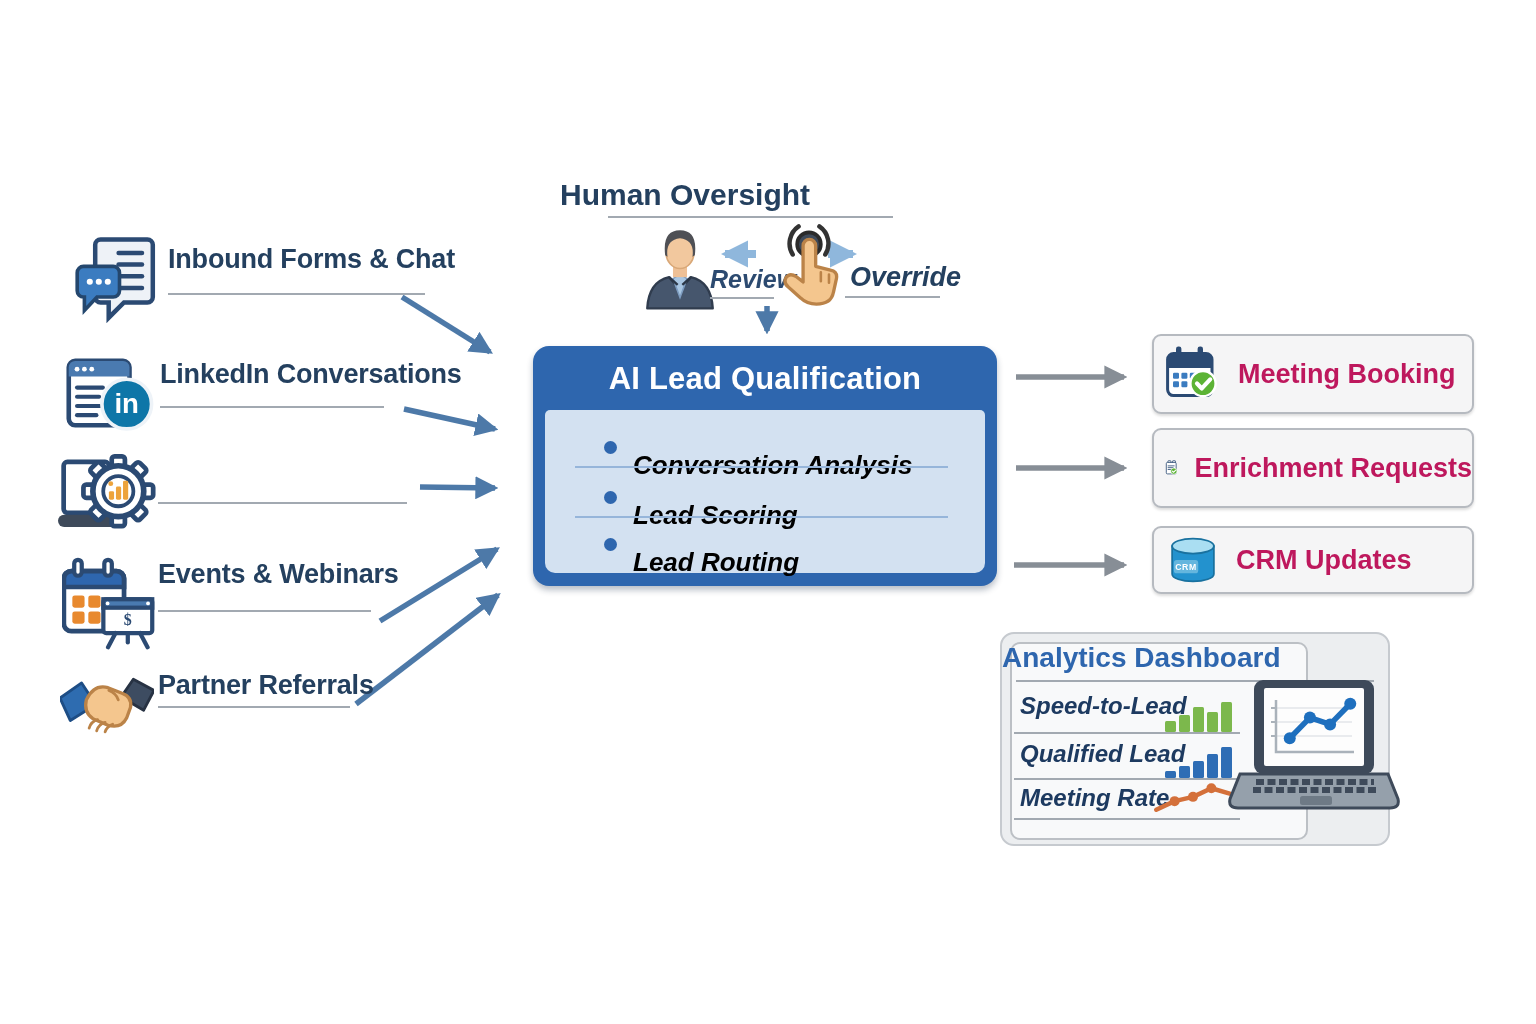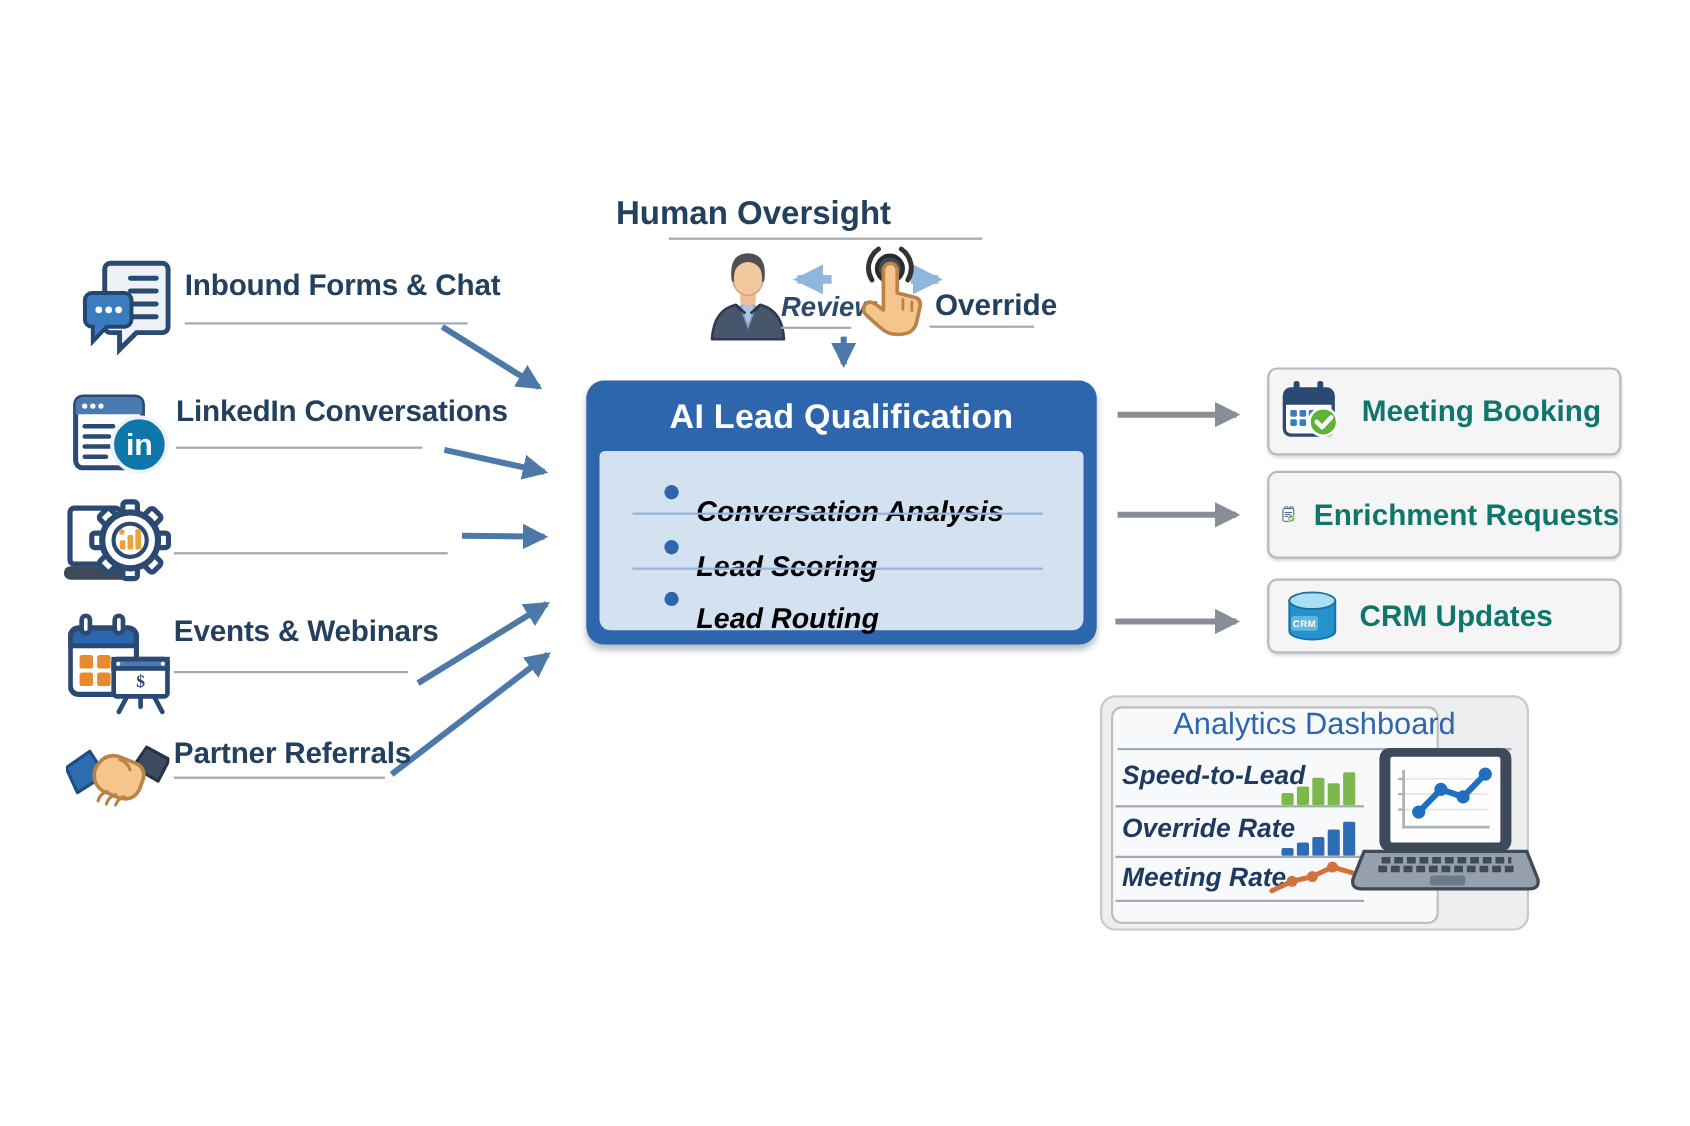--- a/index.html
+++ b/index.html
@@ -4,44 +4,44 @@
 <style>
   html,body{margin:0;padding:0;background:#fff;}
   #stage{position:relative;width:1536px;height:1024px;background:#ffffff;overflow:hidden;
          font-family:"Liberation Sans",sans-serif;}
   .abs{position:absolute;}
   
   .src-label{font-size:27px;font-weight:700;color:#24405f;white-space:nowrap;letter-spacing:-.2px;}
   .rule{position:absolute;height:2px;background:#a2a9b1;}
   .hov-title{font-size:30px;font-weight:700;color:#24405f;text-align:left;}
   .small-ital{font-style:italic;font-weight:600;font-size:25px;color:#2c4a70;white-space:nowrap;}
-  .override{font-weight:800;font-size:27px;color:#24405f;white-space:nowrap;}
+  .override{font-style:italic;font-weight:800;font-size:27px;color:#24405f;white-space:nowrap;}
   
   .ai-box{position:absolute;left:533px;top:346px;width:464px;height:240px;background:#2e66ae;
           border-radius:16px;box-shadow:0 4px 6px rgba(20,40,70,.3);}
   .ai-title{position:absolute;left:0;top:0;width:100%;height:72px;line-height:66px;text-align:center;
             color:#ffffff;font-size:31px;font-weight:700;letter-spacing:.2px;}
   .ai-panel{position:absolute;left:12px;right:12px;top:64px;bottom:13px;background:#d3e1f1;
             border-radius:5px 5px 10px 10px;}
   .ai-item{position:absolute;left:59px;display:flex;align-items:center;gap:16px;height:28px;}
   .ai-dot{width:13px;height:13px;border-radius:50%;background:#2e66ae;flex:0 0 auto;}
   .ai-item-label{font-style:italic;font-weight:700;font-size:26px;color:#000000;white-space:nowrap;margin-top:36px;}
   .ai-div{position:absolute;left:30px;width:373px;height:2px;background:#96b5da;}
   
   .out-box{position:absolute;left:1152px;width:322px;background:#f5f5f6;border:2px solid #b6bac0;
            border-radius:9px;box-shadow:0 2px 3px rgba(0,0,0,.14);display:flex;align-items:center;
            gap:14px;padding-left:10px;box-sizing:border-box;}
-  .out-label{font-size:27px;font-weight:700;color:#0f766e;white-space:nowrap;}
+  .out-label{font-size:27px;font-weight:700;color:#be185d;white-space:nowrap;}
   
   .an-outer{position:absolute;left:1000px;top:632px;width:390px;height:214px;background:#eceef0;
             border:2px solid #c6cacf;border-radius:14px;box-sizing:border-box;}
   .an-inner{position:absolute;left:8px;top:8px;width:298px;height:198px;background:#f8f9fa;
             border:2px solid #bcc0c5;border-radius:10px;box-sizing:border-box;}
-  .an-title{position:absolute;left:0;top:8px;width:100%;text-align:center;font-size:28px;
-            font-weight:400;color:#2e66ae;}
+  .an-title{position:absolute;left:0;top:8px;width:100%;font-size:28px;
+            font-weight:700;color:#2e66ae;}
   .an-label{position:absolute;left:18px;font-style:italic;font-weight:700;font-size:24px;
             color:#1d3a60;white-space:nowrap;}
   .an-sep{position:absolute;height:2px;background:#a2a9b1;}
   .mini-bars{position:absolute;display:flex;align-items:flex-end;gap:3px;}
   .mini-bar{width:11px;border-radius:1.5px;display:inline-block;}
   .mini-line{position:absolute;}
   svg{display:block;}
 </style>
 </head>
 <body>
@@ -289,21 +289,21 @@
     <div class="an-label" style="top:58px">Speed-to-Lead</div>
     <div class="mini-bars" style="left:163px;top:64px;height:34px">
         <span class="mini-bar" style="height: 11px; background: rgb(124, 184, 76);"></span>
         <span class="mini-bar" style="height: 17px; background: rgb(124, 184, 76);"></span>
         <span class="mini-bar" style="height: 25px; background: rgb(124, 184, 76);"></span>
         <span class="mini-bar" style="height: 20px; background: rgb(124, 184, 76);"></span>
         <span class="mini-bar" style="height: 30px; background: rgb(124, 184, 76);"></span>
       </div>
     <div class="an-sep" style="left:12px;top:98px;width:226px"></div>
 
-    <div class="an-label" style="top:106px">Override Rate</div>
+    <div class="an-label" style="top:106px">Qualified Lead</div>
     <div class="mini-bars" style="left:163px;top:110px;height:34px">
         <span class="mini-bar" style="height: 7px; background: rgb(46, 109, 181);"></span>
         <span class="mini-bar" style="height: 12px; background: rgb(46, 109, 181);"></span>
         <span class="mini-bar" style="height: 17px; background: rgb(46, 109, 181);"></span>
         <span class="mini-bar" style="height: 24px; background: rgb(46, 109, 181);"></span>
         <span class="mini-bar" style="height: 31px; background: rgb(46, 109, 181);"></span>
       </div>
     <div class="an-sep" style="left:12px;top:144px;width:226px"></div>
 
     <div class="an-label" style="top:150px">Meeting Rate</div>

